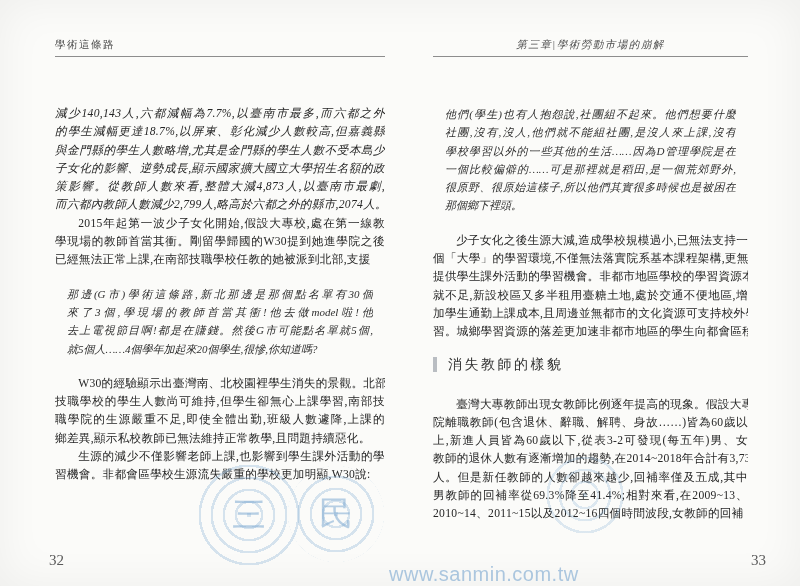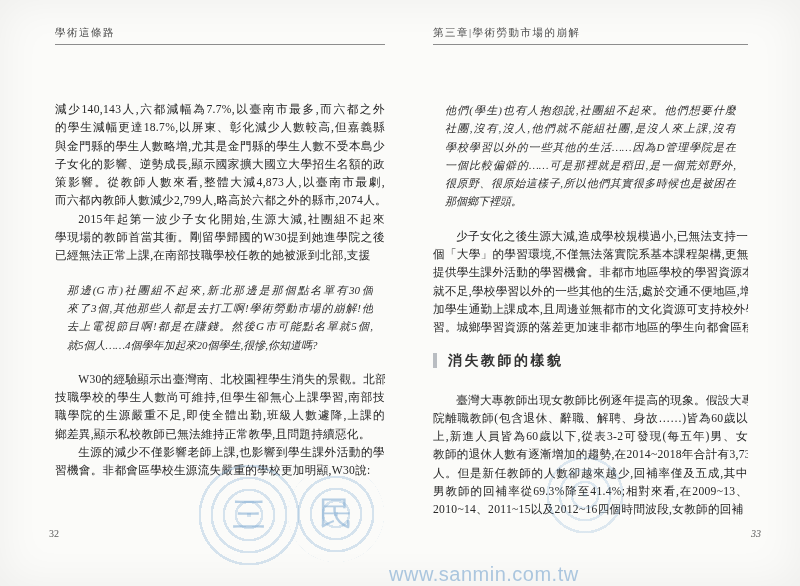--- a/index.html
+++ b/index.html
@@ -3,51 +3,51 @@
 <meta charset="utf-8">
 <style>
   html,body{margin:0;padding:0;background:#e8e8e6;}
   .spread{
     position:relative;width:800px;height:586px;margin:0 auto;
     background:#fbfbf9;overflow:hidden;
     box-shadow:inset 0 0 45px rgba(0,0,0,.055);
     font-family:"Liberation Serif","DejaVu Serif",serif;
     color:#262626;
   }
-  .page{position:absolute;top:0;height:419px;}
+  .page{position:absolute;top:12px;height:419px;}
   .page-left{left:55px;width:330px;}
   .page-right{left:433px;width:315px;}
   .running-head{
     position:absolute;top:26px;left:0;right:0;
     font-size:10.5px;color:#4c4c4c;letter-spacing:1.5px;
   }
-  .page-right .running-head{text-align:left;}
+  .page-right .running-head{text-align:center;font-style:italic;}
   .head-rule{position:absolute;top:44px;left:0;right:0;border-top:1px solid #8d8d8d;}
   .page-body{position:absolute;top:93px;left:0;right:0;}
   .para{margin:0;}
   .line{
     font-size:11.6px;line-height:18.3px;height:18.3px;overflow:hidden;
     text-align:justify;text-align-last:justify;letter-spacing:.3px;
     white-space:nowrap;
   }
   .para .line:last-child{text-align-last:left;}
   .para.indent .line:first-child{text-indent:2em;}
   .quote{margin:15px 0 17px;padding:0 12px;font-style:italic;color:#2e2e2e;}
   .quote .line{font-size:11px;letter-spacing:0;}
-  .page-body > :first-child{margin-top:8px;}
+  .page-body > :first-child{margin-top:0;font-style:italic;}
   .section-heading{
     margin:14px 0 22px;display:flex;align-items:center;
-    font-size:14px;color:#333;letter-spacing:2.5px;font-weight:700;
+    font-size:14px;color:#333;letter-spacing:2.5px;font-weight:400;
   }
   .section-heading .bar{
     display:inline-block;width:4px;height:15px;background:#b9bdc2;margin-right:11px;
   }
-  .page-number{position:absolute;top:528px;font-size:10px;color:#5a5a5a;text-align:center;}
+  .page-number{position:absolute;top:552px;font-size:15px;color:#5a5a5a;text-align:center;}
   .pn-left{left:49px;}
-  .pn-right{left:751px;font-style:italic;}
+  .pn-right{left:751px;}
   
   .watermark{position:absolute;left:0;top:0;width:800px;height:586px;pointer-events:none;}
   .ripple{
     position:absolute;border-radius:50%;
     background:repeating-radial-gradient(circle at 50% 50%,
       rgba(125,170,210,.30) 0 2.5px, rgba(125,170,210,0) 2.5px 12px);
     display:flex;align-items:center;justify-content:center;
   }
   .ripple span{
     font-size:34px;color:rgba(125,170,210,.55);
@@ -78,27 +78,27 @@
     <div class="page-body">
         <div class="para paragraph">
           <div class="line">減少140,143人,六都減幅為7.7%,以臺南市最多,而六都之外</div>
           <div class="line">的學生減幅更達18.7%,以屏東、彰化減少人數較高,但嘉義縣</div>
           <div class="line">與金門縣的學生人數略增,尤其是金門縣的學生人數不受本島少</div>
           <div class="line">子女化的影響、逆勢成長,顯示國家擴大國立大學招生名額的政</div>
           <div class="line">策影響。從教師人數來看,整體大減4,873人,以臺南市最劇,</div>
           <div class="line">而六都內教師人數減少2,799人,略高於六都之外的縣市,2074人。</div>
         </div>
         <div class="para paragraph indent">
-          <div class="line">2015年起第一波少子女化開始,生源大減,社團組不起來</div>
+          <div class="line">2015年起第一波少子女化開始,假設大專校,處在第一線教</div>
           <div class="line">學現場的教師首當其衝。剛留學歸國的W30提到她進學院之後</div>
           <div class="line">已經無法正常上課,在南部技職學校任教的她被派到北部,支援</div>
         </div>
         <div class="para quote">
-          <div class="line">那邊(G市)社團組不起來,新北那邊是那個點名單有30個</div>
-          <div class="line">來了3個,其他那些人都是去打工啊!學術勞動市場的崩解!他</div>
+          <div class="line">那邊(G市)學術這條路,新北那邊是那個點名單有30個</div>
+          <div class="line">來了3個,學現場的教師首當其衝!他去做model啦!他</div>
           <div class="line">去上電視節目啊!都是在賺錢。然後G市可能點名單就5個,</div>
           <div class="line">就5個人……4個學年加起來20個學生,很慘,你知道嗎?</div>
         </div>
         <div class="para paragraph indent">
           <div class="line">W30的經驗顯示出臺灣南、北校園裡學生消失的景觀。北部</div>
           <div class="line">技職學校的學生人數尚可維持,但學生卻無心上課學習,南部技</div>
           <div class="line">職學院的生源嚴重不足,即使全體出勤,班級人數遽降,上課的</div>
           <div class="line">鄉差異,顯示私校教師已無法維持正常教學,且問題持續惡化。</div>
         </div>
         <div class="para paragraph indent">
@@ -117,21 +117,21 @@
           <div class="line">社團,沒有,沒人,他們就不能組社團,是沒人來上課,沒有</div>
           <div class="line">學校學習以外的一些其他的生活……因為D管理學院是在</div>
           <div class="line">一個比較偏僻的……可是那裡就是稻田,是一個荒郊野外,</div>
           <div class="line">很原野、很原始這樣子,所以他們其實很多時候也是被困在</div>
           <div class="line">那個鄉下裡頭。</div>
         </div>
         <div class="para paragraph indent">
           <div class="line">少子女化之後生源大減,造成學校規模過小,已無法支持一</div>
           <div class="line">個「大學」的學習環境,不僅無法落實院系基本課程架構,更無法</div>
           <div class="line">提供學生課外活動的學習機會。非都市地區學校的學習資源本來</div>
-          <div class="line">就不足,學校學習以外的一些其他的生活,處於交通不便地區,增</div>
+          <div class="line">就不足,新設校區又多半租用臺糖土地,處於交通不便地區,增</div>
           <div class="line">加學生通勤上課成本,且周邊並無都市的文化資源可支持校外學</div>
           <div class="line">習。城鄉學習資源的落差更加速非都市地區的學生向都會區移動。</div>
         </div>
         <div class="section-heading">
           <span class="bar"></span>
           <span>消失教師的樣貌</span>
         </div>
         <div class="para paragraph indent">
           <div class="line">臺灣大專教師出現女教師比例逐年提高的現象。假設大專校</div>
           <div class="line">院離職教師(包含退休、辭職、解聘、身故……)皆為60歲以</div>

